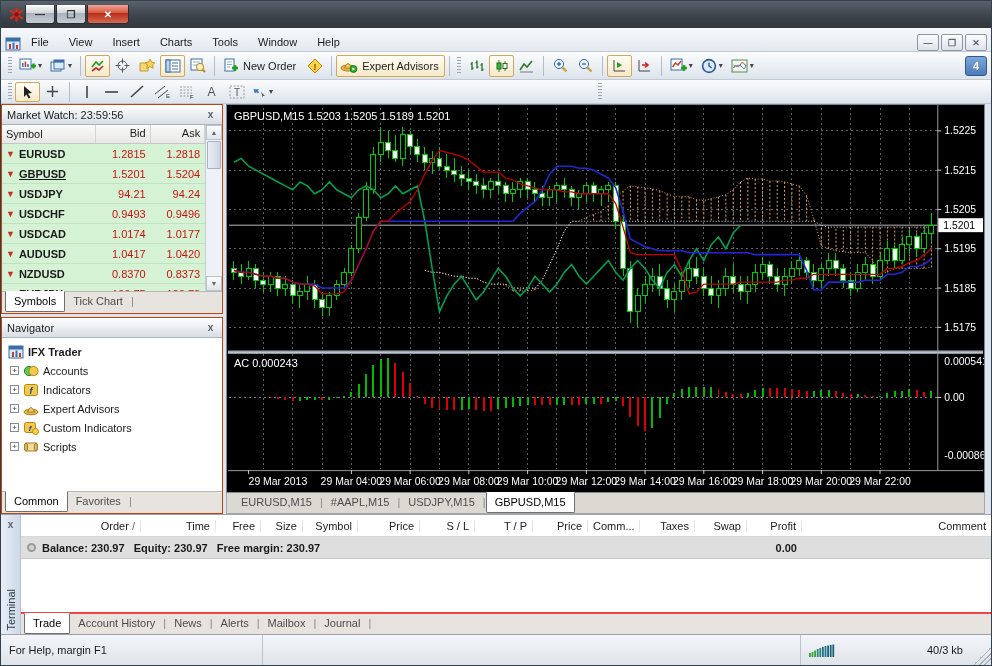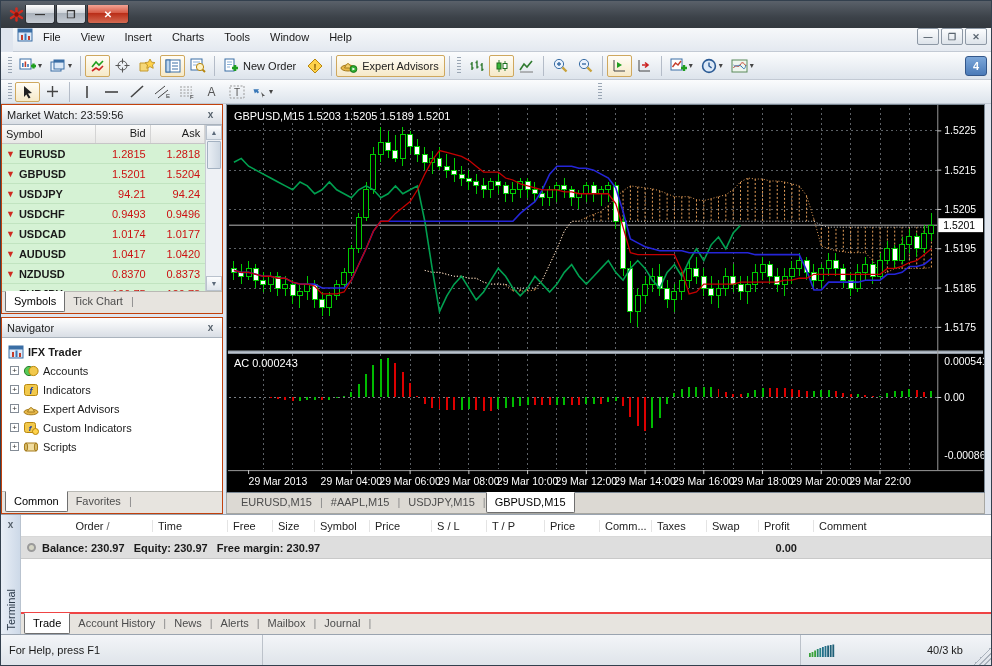--- a/index.html
+++ b/index.html
@@ -7,21 +7,21 @@
   .window { width:992px; height:666px; display:flex; flex-direction:column; background:#dfe5ee; border:1px solid #33404e; position:relative; overflow:hidden; }
 
   
   .titlebar { height:27px; background:linear-gradient(#5a616a,#3c4249 60%,#33383e); display:flex; align-items:center; padding:0 4px 0 8px; color:#fff; flex:0 0 auto; }
   .titlebar .title { margin-left:7px; font-size:12px; flex:1; text-shadow:0 1px 1px #000; }
   .winbtns { display:flex; }
   .winbtn { width:30px; height:19px; display:flex; align-items:center; justify-content:center; border:1px solid #2b2f34; border-top:none; background:linear-gradient(#fdfdfd,#cfd4da 45%,#aab2bb 46%,#c6ccd4); color:#333; font-size:10px; border-radius:0 0 3px 3px; margin-left:1px; font-weight:bold; }
   .winbtn.close { width:42px; background:linear-gradient(#f2a394,#d45742 45%,#b92d17 46%,#d46a52); color:#fff; }
 
   
-  .menubar { height:24px; background:linear-gradient(#f6f8fa,#e4e9f0); display:flex; align-items:flex-start; padding:0 4px; border-bottom:1px solid #c3cad4; flex:0 0 auto;margin-left:12px; }
+  .menubar { height:24px; background:linear-gradient(#f6f8fa,#e4e9f0); display:flex; align-items:flex-end; padding:0 4px; border-bottom:1px solid #c3cad4; flex:0 0 auto; }
   .menubar nav { display:flex; flex:1; }
   .menu-item { padding:3px 10px; cursor:default; }
   .mdi-btns { display:flex; gap:2px; }
   .mdi-btn { width:22px; height:17px; border:1px solid #8d98a5; background:linear-gradient(#fcfdfe,#dde3ea); display:flex; align-items:center; justify-content:center; color:#5a6570; font-size:9px; font-weight:bold; border-radius:2px; }
 
   
   .toolbar { display:flex; align-items:center; background:linear-gradient(#fbfcfd,#dde4ec); border-bottom:1px solid #c3cad4; padding:0 4px; flex:0 0 auto; }
   .tb1 { height:28px; }
   .tb2 { height:24px; }
   .grip { width:4px; height:18px; margin:0 3px; background:repeating-linear-gradient(#9aa6b4 0 1px, transparent 1px 3px); flex:0 0 auto; }
@@ -76,22 +76,22 @@
   .chart-col { width:759px; display:flex; flex-direction:column; flex:0 0 auto; }
   #chart-svg { width:759px; height:389px; display:block; background:#000; border:1px solid #7b8894; }
   .chart-tabs { height:21px; background:#dcd9d3; border:1px solid #a7a7a2; border-top:none; display:flex; align-items:flex-start; padding:0 6px; }
 
   
   .terminal { flex:0 0 120px; display:flex; background:#fff; border-top:1px solid #9aa4b0; }
   .term-strip { width:20px; background:linear-gradient(90deg,#e8eef6,#cdd9e8); border-right:1px solid #b9c3cf; display:flex; flex-direction:column; align-items:center; padding:3px 0; flex:0 0 auto; }
   .term-strip .vlabel { margin-top:auto; writing-mode:vertical-rl; transform:rotate(180deg); color:#2c3a4a; padding-bottom:4px; }
   .term-body { flex:1; display:flex; flex-direction:column; overflow:hidden; }
   .term-cols { height:22px; display:flex; align-items:center; border-bottom:1px solid #d8d8d8; background:#fff; }
-  .tcell { padding:0 5px; text-align:left; border-right:1px solid #e4e4e4; color:#222; white-space:nowrap; overflow:hidden; }
-  .tcell.first { text-align:center;margin-left:12px; }
+  .tcell { padding:0 5px; text-align:right; border-right:1px solid #e4e4e4; color:#222; white-space:nowrap; overflow:hidden; }
+  .tcell.first { text-align:right; }
   .tcell.last { flex:1; border-right:none; }
   .balance-row { height:22px; display:flex; align-items:center; background:#dedede; border-bottom:1px solid #c9c9c9; font-weight:bold; }
   .bal-left { display:flex; align-items:center; gap:6px; padding-left:6px; white-space:pre; }
   .bal-icon { width:9px; height:9px; border:2px solid #9a9a9a; border-radius:50%; background:#d5d5c5; }
   .bal-profit { text-align:right; padding-right:5px; }
   .term-space { flex:1; background:#fff; }
 
   
   .statusbar { flex:1; background:linear-gradient(#f3f5f8,#dfe4ea); border-top:1px solid #9aa4b0; display:flex; align-items:center; }
   .seg { height:100%; display:flex; align-items:center; padding:0 8px; border-right:1px solid #bcc2ca; }
@@ -384,21 +384,21 @@
                   <div class="c-sym">
                     <span class="dn-arrow">▼</span>
                     <span style="font-weight: bold;">EURUSD</span>
                   </div>
                   <div class="c-bid">1.2815</div>
                   <div class="c-ask">1.2818</div>
                 </div>
                 <div class="mw-row">
                   <div class="c-sym">
                     <span class="dn-arrow">▼</span>
-                    <span style="font-weight: bold;">GBPUSD</span>
+                    <span style="font-weight: bold; text-decoration: underline;">GBPUSD</span>
                   </div>
                   <div class="c-bid">1.5201</div>
                   <div class="c-ask">1.5204</div>
                 </div>
                 <div class="mw-row">
                   <div class="c-sym">
                     <span class="dn-arrow">▼</span>
                     <span style="font-weight: bold;">USDJPY</span>
                   </div>
                   <div class="c-bid">94.21</div>
@@ -1066,21 +1066,21 @@
           <span class="tab-sep">|</span>
           <div class="tab">Mailbox</div>
           <span class="tab-sep">|</span>
           <div class="tab">Journal</div>
           <span class="tab-sep">|</span>
         </div>
     </div>
   </div>
 
   <div class="statusbar">
-    <div class="seg" style="width:262px;">For Help, press F1</div>
+    <div class="seg" style="width:262px;">For Help, margin F1</div>
     <div class="seg" style="flex:1;"></div>
     <div class="seg" style="width:90px; border-right:none;">
       <svg width="26" height="13" viewBox="0 0 26 13">
         <g>
           <rect x="0" y="9" width="1.8" height="4" fill="#3aa23a"></rect>
             <rect x="2.6" y="8" width="1.8" height="5" fill="#3aa23a"></rect>
           <rect x="5.2" y="6.5" width="1.8" height="6.5" fill="#3aa23a"></rect>
             <rect x="7.8" y="5" width="1.8" height="8" fill="#2a8a6a"></rect>
           <rect x="10.4" y="4" width="1.8" height="9" fill="#26808a"></rect>
             <rect x="13" y="3" width="1.8" height="10" fill="#23708a"></rect>

